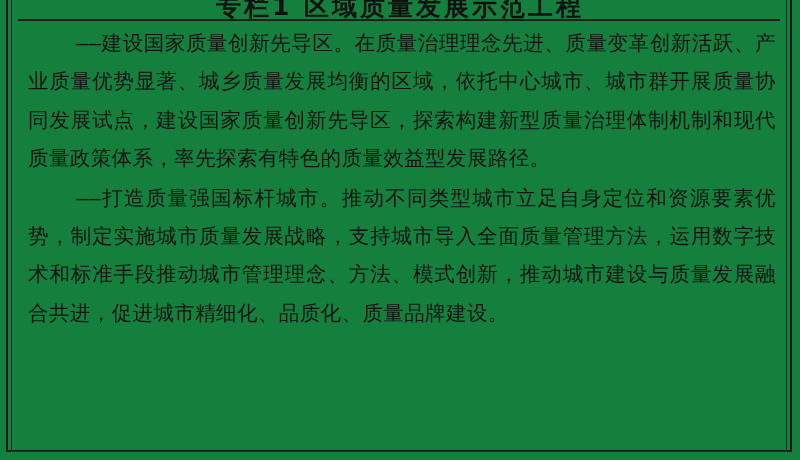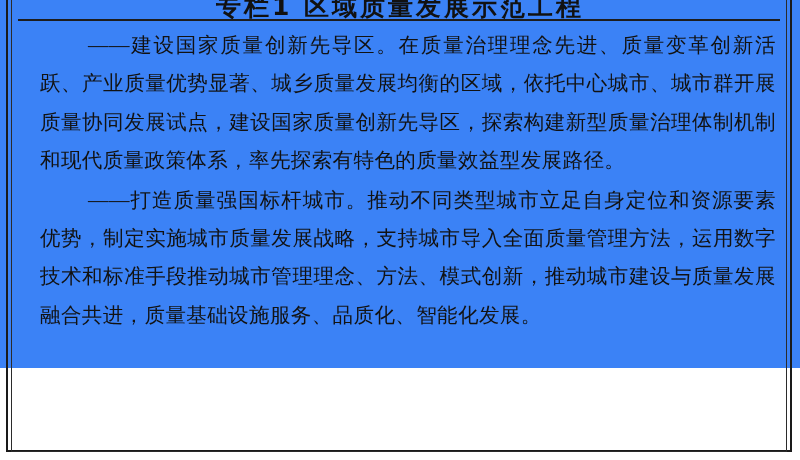--- a/index.html
+++ b/index.html
@@ -9,23 +9,23 @@
   body {
     width: 800px;
     height: 460px;
     background: #ffffff;
     font-family: "DejaVu Serif", "Liberation Serif", serif;
     overflow: hidden;
   }
   .page {
     position: relative;
     width: 800px;
-    height: 368px;
+    height: 460px;
     box-sizing: border-box;
-    background: #3b82f6;
+    background: #15803d;
   }
   
   .frame {
     position: absolute;
     left: 6px;
     top: 0px;
     width: 786px;
     height: 452px;
     border-left: 2px solid #1a1a1a;
     border-right: 2px solid #1a1a1a;
@@ -74,43 +74,43 @@
   }
   .body-area {
     position: absolute;
     left: 24px;
     top: 26px;
     width: 752px;
     height: 424px;
     overflow: hidden;
   }
   p.para {
-    margin: 0 0 1px 16px;
+    margin: 0 0 1px 4px;
     text-indent: 48px;
     font-size: 20.5px;
     line-height: 38.4px;
     color: #121212;
     text-align: justify;
     text-justify: inter-character;
     letter-spacing: 0.4px;
-    font-family: Liberation Serif, serif;
+    font-family: Liberation Mono, monospace;
   }
 </style>
 </head>
 <body>
 
 <div class="page">
 
   <div class="frame"></div>
   <div class="frame-inner"></div>
 
   <div class="title-bar">
     <div class="title-text">专栏1  区域质量发展示范工程</div>
     <div class="title-rule"></div>
   </div>
 
   <div class="body-area">
     <p class="para">——建设国家质量创新先导区。在质量治理理念先进、质量变革创新活跃、产业质量优势显著、城乡质量发展均衡的区域，依托中心城市、城市群开展质量协同发展试点，建设国家质量创新先导区，探索构建新型质量治理体制机制和现代质量政策体系，率先探索有特色的质量效益型发展路径。</p>
-    <p class="para">——打造质量强国标杆城市。推动不同类型城市立足自身定位和资源要素优势，制定实施城市质量发展战略，支持城市导入全面质量管理方法，运用数字技术和标准手段推动城市管理理念、方法、模式创新，推动城市建设与质量发展融合共进，质量基础设施服务、品质化、智能化发展。</p>
+    <p class="para">——打造质量强国标杆城市。推动不同类型城市立足自身定位和资源要素优势，制定实施城市质量发展战略，支持城市导入全面质量管理方法，运用数字技术和标准手段推动城市管理理念、方法、模式创新，推动城市建设与质量发展融合共进，促进城市精细化、品质化、质量品牌建设。</p>
 
   </div>
 
 </div>
 
 </body></html>

